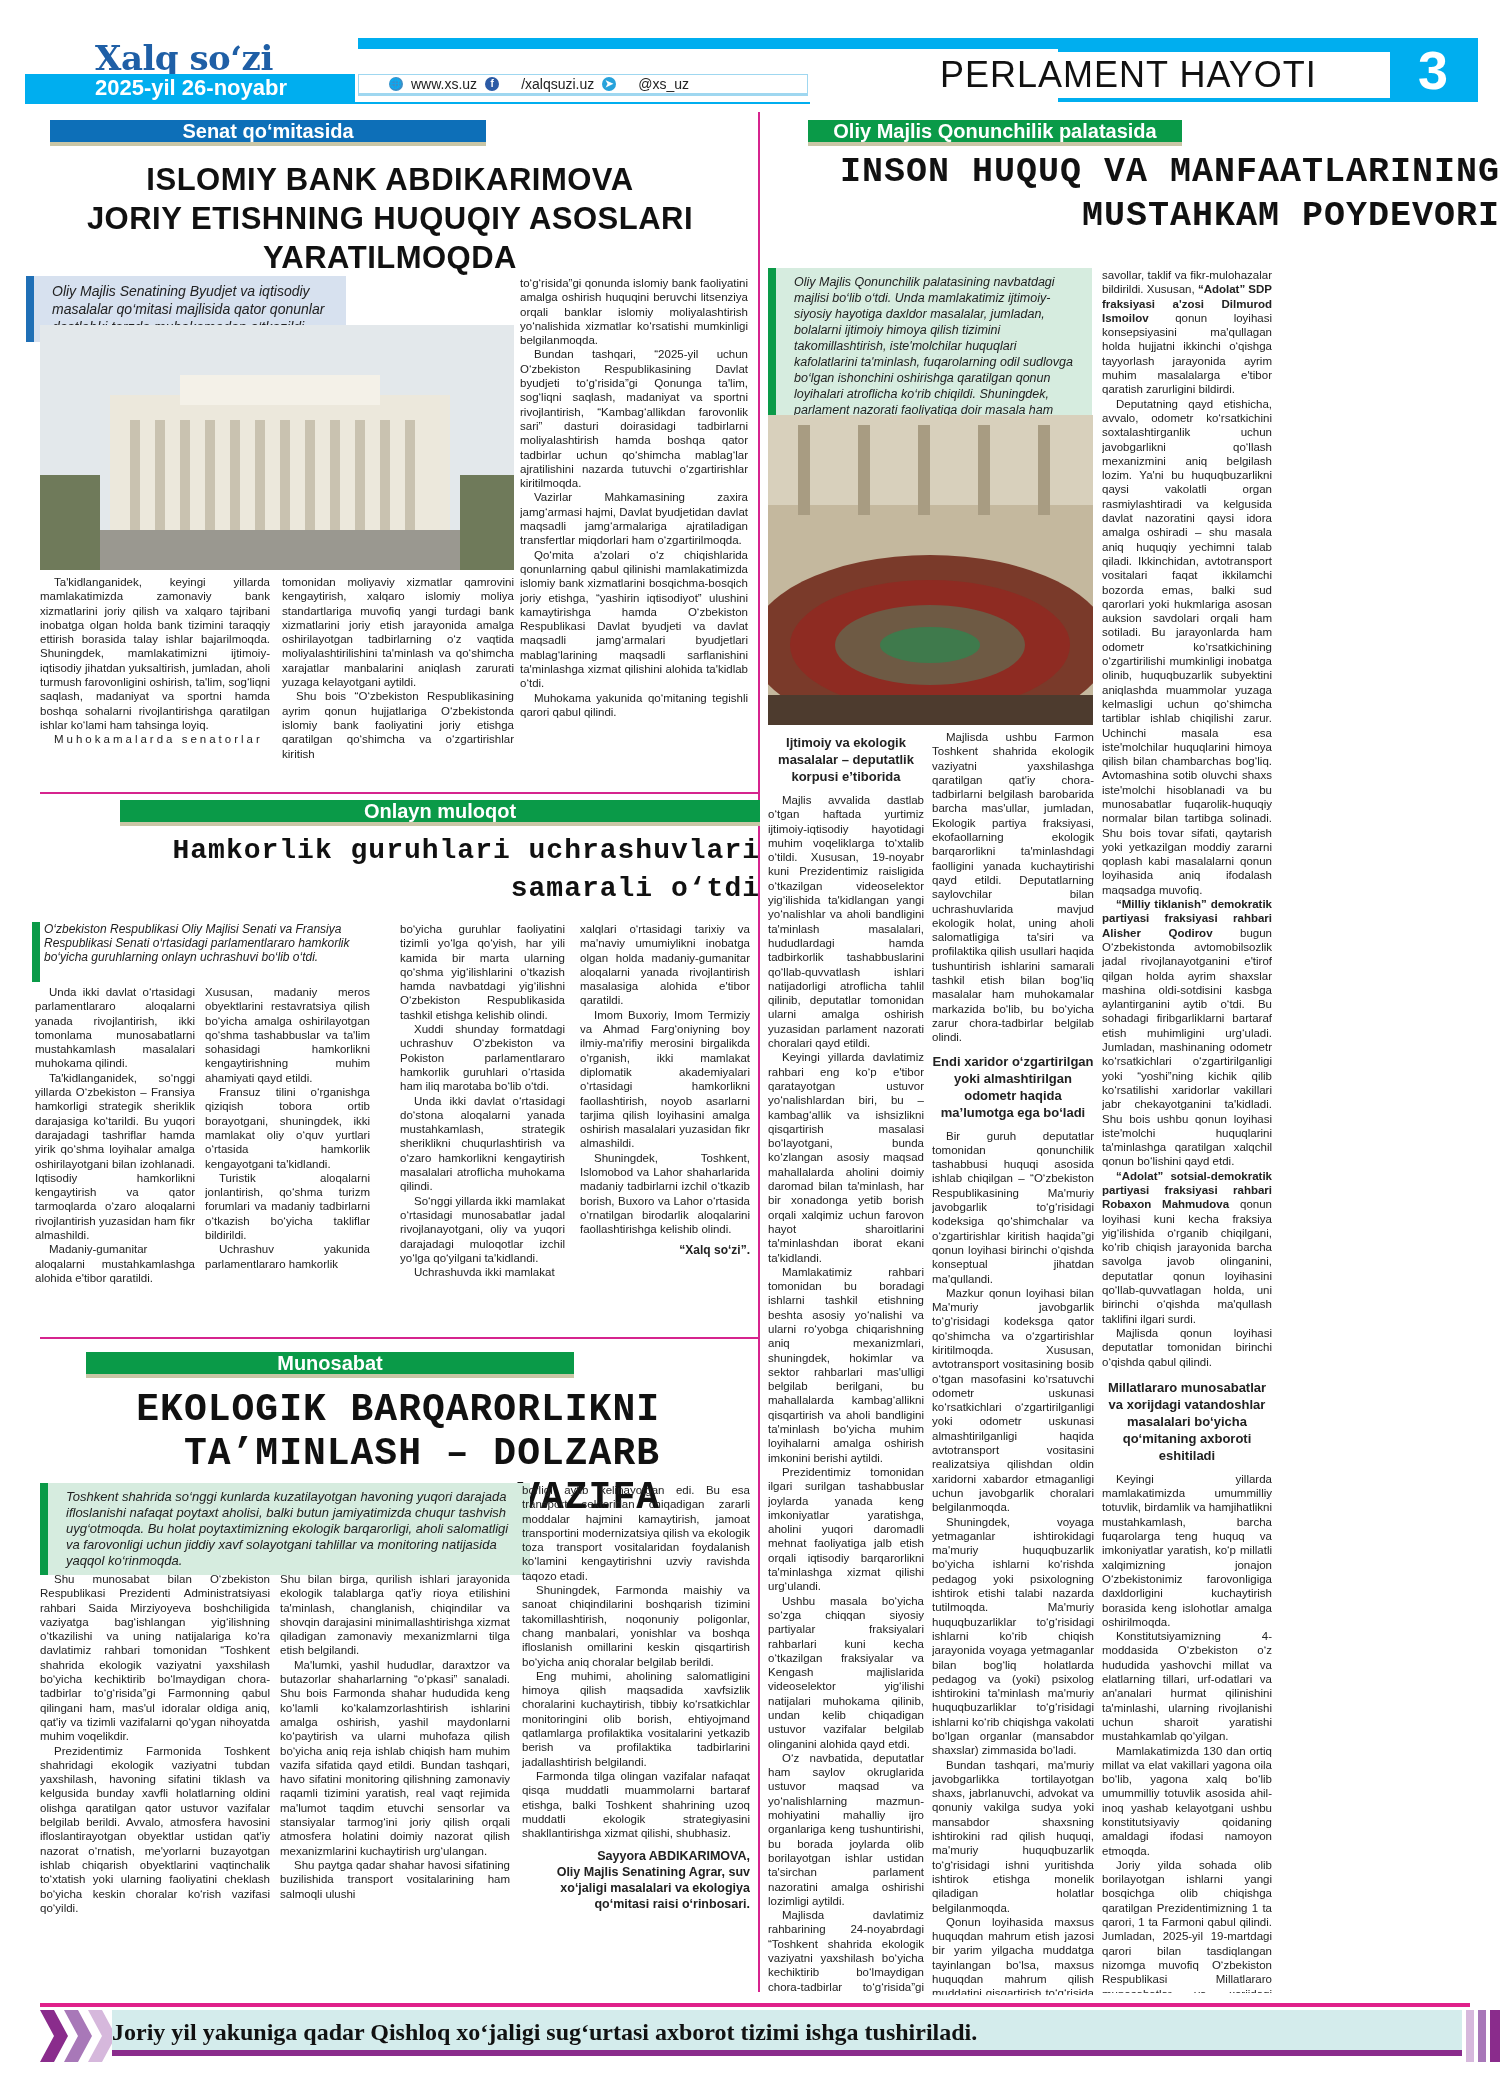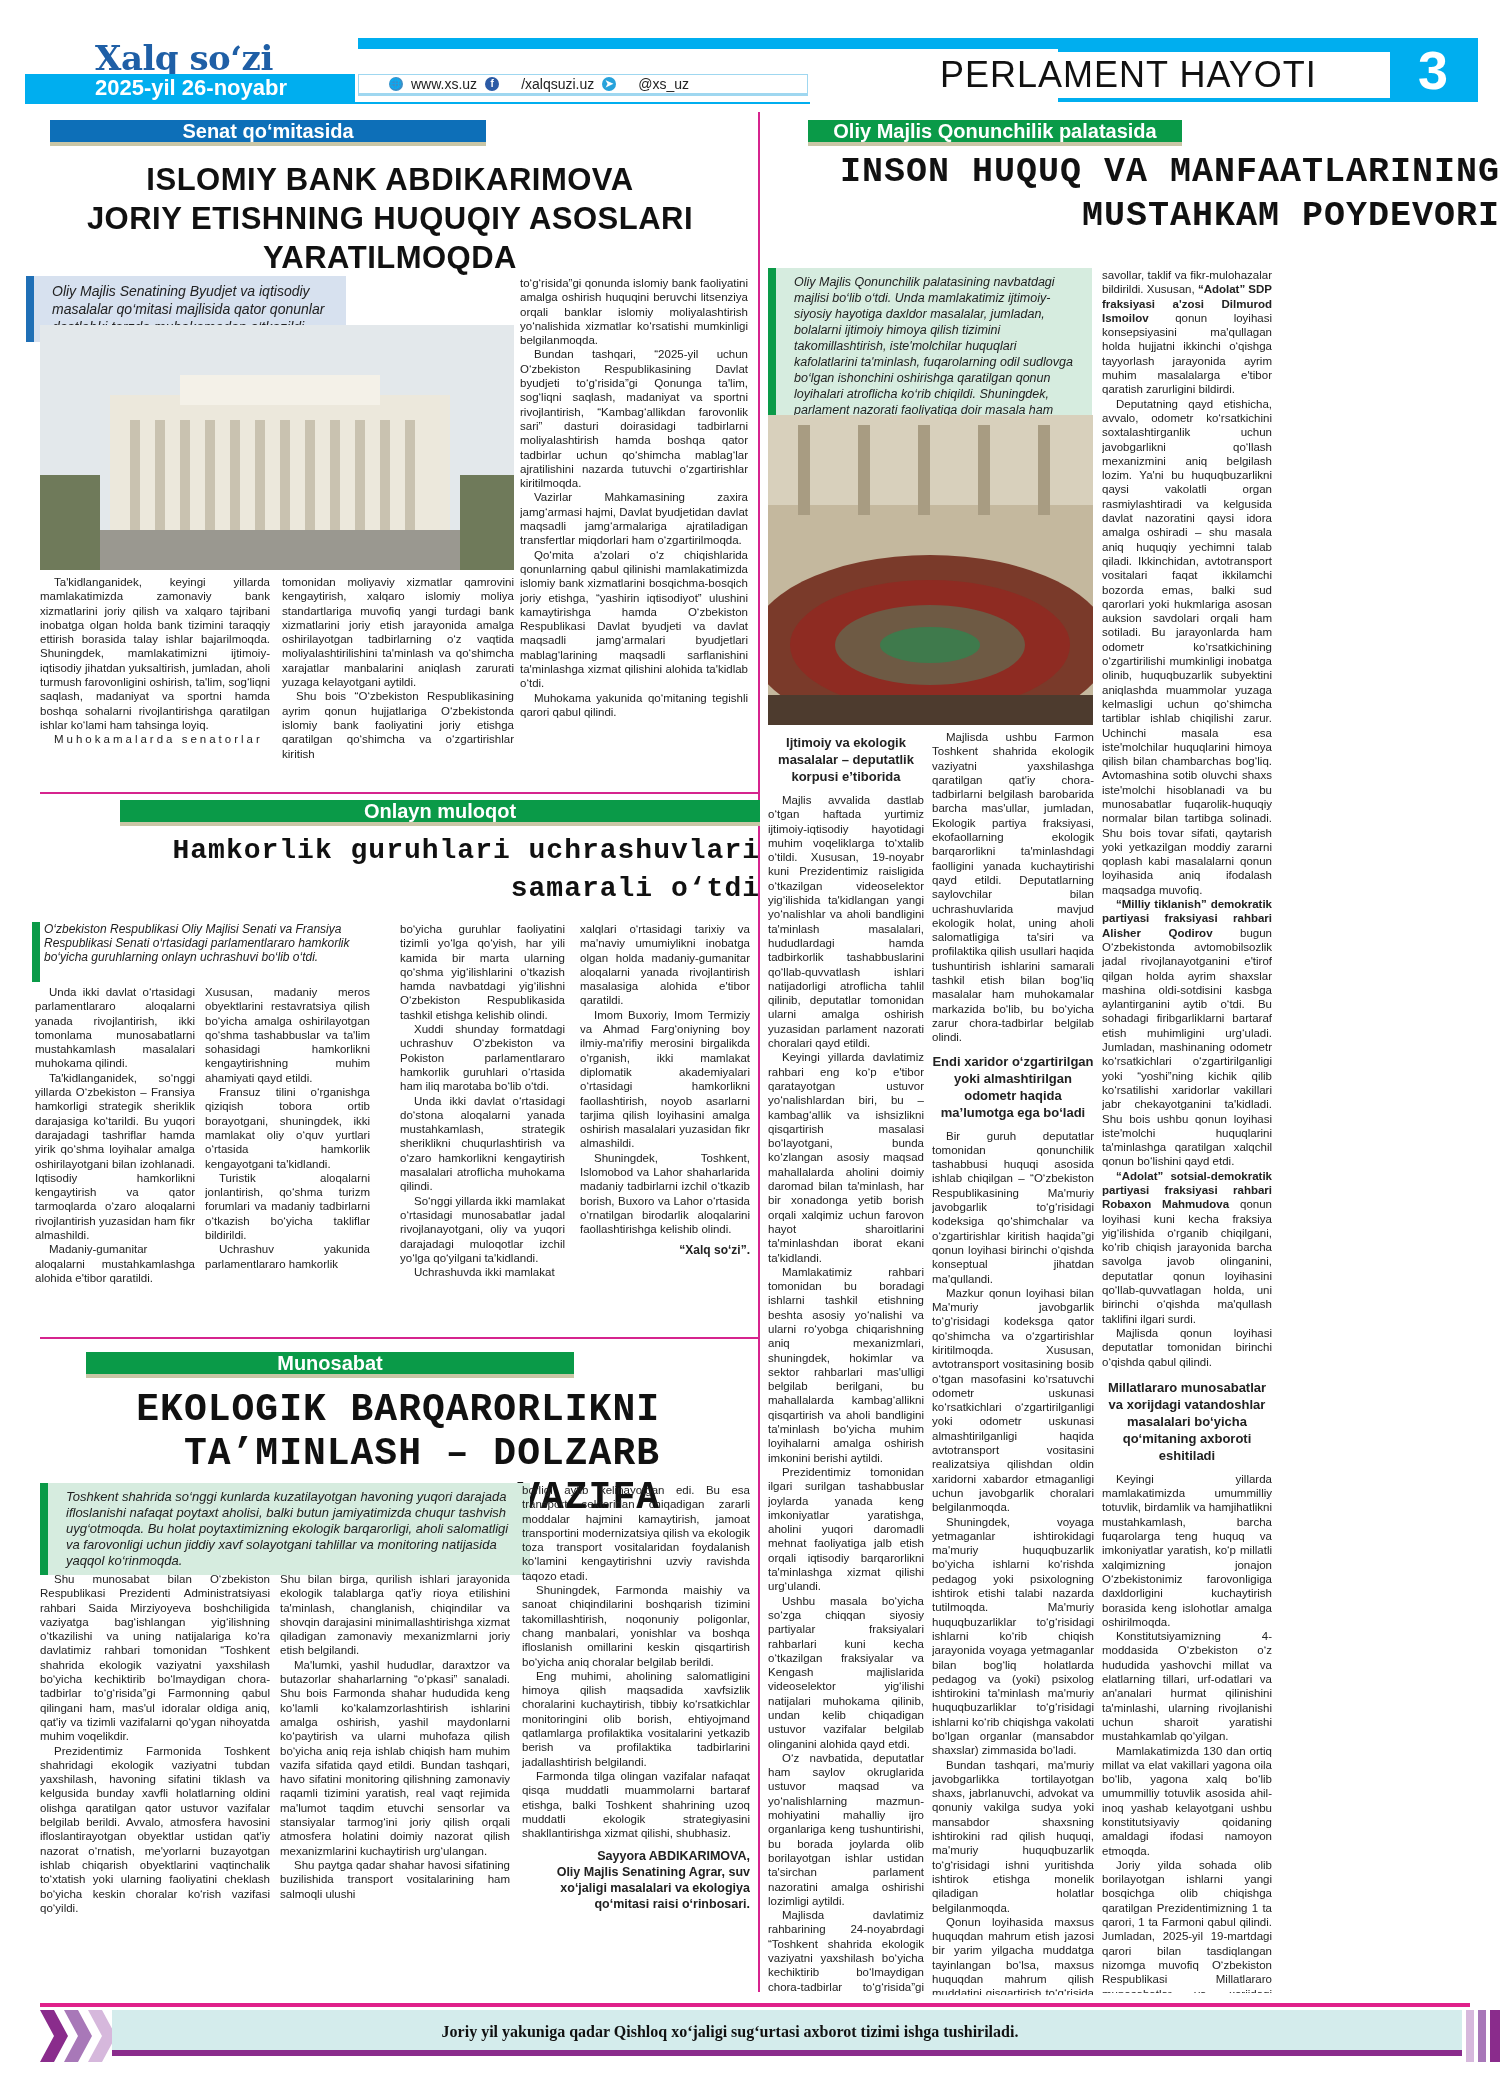--- a/index.html
+++ b/index.html
@@ -38,21 +38,21 @@
 .subhead{font-weight:bold;font-size:14px;line-height:17px;text-align:center;margin:4px 0 8px 0}
 .sign{text-align:right;font-weight:bold;font-size:12px;margin-top:6px}
 .sign-c{text-align:right;font-weight:bold;font-size:12.5px;line-height:16px;margin-top:8px}
 
 .photo{overflow:hidden}
 .photo-building{background:linear-gradient(180deg,#dfe6ea 0%,#eef2f4 30%,#d9d6cf 55%,#b8b3a8 80%,#8a8880 100%)}
 .photo-hall{background:linear-gradient(180deg,#c9c2ad 0%,#a89678 30%,#7a5e45 55%,#8b2a20 70%,#6d3c2a 85%,#4a3a2f 100%)}
 
 .footer-top{left:40px;top:2003px;width:1430px;height:4px;background:#e0218a}
 .footer-box{left:112px;top:2010px;width:1350px;height:46px;background:#d4ecec;border-bottom:6px solid #8a2c8c}
-.footer-text{left:112px;top:2010px;width:1236px;line-height:44px;text-align:center;font-family:"Liberation Serif",serif;font-weight:bold;font-size:16px;color:#111}
+.footer-text{left:112px;top:2010px;width:1236px;line-height:44px;text-align:left;font-family:"Liberation Serif",serif;font-weight:bold;font-size:24px;color:#111}
 </style>
 </head>
 <body>
 
 <div class="abs topbar"></div>
 <div class="abs logo">Xalq so‘zi</div>
 <div class="abs datebar"></div>
 <div class="abs date">2025-yil 26-noyabr</div>
 <div class="abs linksbox">
   <span class="ic" style="background:#3a8fc7">🌐</span>
@@ -155,21 +155,21 @@
 <div class="abs h-cond" style="left:80px;top:1388px;width:580px;font-size:38px;line-height:44px">
   <div>EKOLOGIK BARQARORLIKNI</div>
   <div>TA’MINLASH – DOLZARB VAZIFA</div>
 </div>
 <div class="abs lead lead-green" style="left:40px;top:1483px;width:490px;font-size:13px;line-height:16px">Toshkent shahrida so‘nggi kunlarda kuzatilayotgan havoning yuqori darajada ifloslanishi nafaqat poytaxt aholisi, balki butun jamiyatimizda chuqur tashvish uyg‘otmoqda. Bu holat poytaxtimizning ekologik barqarorligi, aholi salomatligi va farovonligi uchun jiddiy xavf solayotgani tahlillar va monitoring natijasida yaqqol ko‘rinmoqda.</div>
 <div class="abs col" style="left:40px;top:1572px;width:230px;height:420px">
   <p>Shu munosabat bilan O‘zbekiston Respublikasi Prezidenti Administratsiyasi rahbari Saida Mirziyoyeva boshchiligida vaziyatga bag‘ishlangan yig‘ilishning o‘tkazilishi va uning natijalariga ko‘ra davlatimiz rahbari tomonidan “Toshkent shahrida ekologik vaziyatni yaxshilash bo‘yicha kechiktirib bo‘lmaydigan chora-tadbirlar to‘g‘risida”gi Farmonning qabul qilingani ham, mas'ul idoralar oldiga aniq, qat'iy va tizimli vazifalarni qo‘ygan nihoyatda muhim voqelikdir.</p>
   <p>Prezidentimiz Farmonida Toshkent shahridagi ekologik vaziyatni tubdan yaxshilash, havoning sifatini tiklash va kelgusida bunday xavfli holatlarning oldini olishga qaratilgan qator ustuvor vazifalar belgilab berildi. Avvalo, atmosfera havosini ifloslantirayotgan obyektlar ustidan qat'iy nazorat o‘rnatish, me'yorlarni buzayotgan ishlab chiqarish obyektlarini vaqtinchalik to‘xtatish yoki ularning faoliyatini cheklash bo‘yicha keskin choralar ko‘rish vazifasi qo‘yildi.</p>
 </div>
 <div class="abs col" style="left:280px;top:1572px;width:230px;height:420px">
-  <p style="text-indent:0">Shu bilan birga, qurilish ishlari jarayonida ekologik talablarga qat'iy rioya etilishini ta'minlash, changlanish, chiqindilar va shovqin darajasini minimallashtirishga xizmat qiladigan zamonaviy mexanizmlarni joriy etish belgilandi.</p>
+  <p style="text-indent:0">Shu bilan birga, qurilish ishlari jarayonida ekologik talablarga qat'iy rioya etilishini ta'minlash, changlanish, chiqindilar va shovqin darajasini minimallashtirishga xizmat qiladigan zamonaviy mexanizmlarni tilga etish belgilandi.</p>
   <p>Ma'lumki, yashil hududlar, daraxtzor va butazorlar shaharlarning “o‘pkasi” sanaladi. Shu bois Farmonda shahar hududida keng ko‘lamli ko‘kalamzorlashtirish ishlarini amalga oshirish, yashil maydonlarni ko‘paytirish va ularni muhofaza qilish bo‘yicha aniq reja ishlab chiqish ham muhim vazifa sifatida qayd etildi. Bundan tashqari, havo sifatini monitoring qilishning zamonaviy raqamli tizimini yaratish, real vaqt rejimida ma'lumot taqdim etuvchi sensorlar va stansiyalar tarmog‘ini joriy qilish orqali atmosfera holatini doimiy nazorat qilish mexanizmlarini kuchaytirish urg‘ulangan.</p>
   <p>Shu paytga qadar shahar havosi sifatining buzilishida transport vositalarining ham salmoqli ulushi</p>
 </div>
 <div class="abs col" style="left:522px;top:1483px;width:228px;height:510px">
   <p style="text-indent:0">borligi aytib kelinayotgan edi. Bu esa transport sektoridan chiqadigan zararli moddalar hajmini kamaytirish, jamoat transportini modernizatsiya qilish va ekologik toza transport vositalaridan foydalanish ko‘lamini kengaytirishni uzviy ravishda taqozo etadi.</p>
   <p>Shuningdek, Farmonda maishiy va sanoat chiqindilarini boshqarish tizimini takomillashtirish, noqonuniy poligonlar, chang manbalari, yonishlar va boshqa ifloslanish omillarini keskin qisqartirish bo‘yicha aniq choralar belgilab berildi.</p>
   <p>Eng muhimi, aholining salomatligini himoya qilish maqsadida xavfsizlik choralarini kuchaytirish, tibbiy ko‘rsatkichlar monitoringini olib borish, ehtiyojmand qatlamlarga profilaktika vositalarini yetkazib berish va profilaktika tadbirlarini jadallashtirish belgilandi.</p>
   <p>Farmonda tilga olingan vazifalar nafaqat qisqa muddatli muammolarni bartaraf etishga, balki Toshkent shahrining uzoq muddatli ekologik strategiyasini shakllantirishga xizmat qilishi, shubhasiz.</p>
   <div class="sign-c">
     <div>Sayyora ABDIKARIMOVA,</div>

